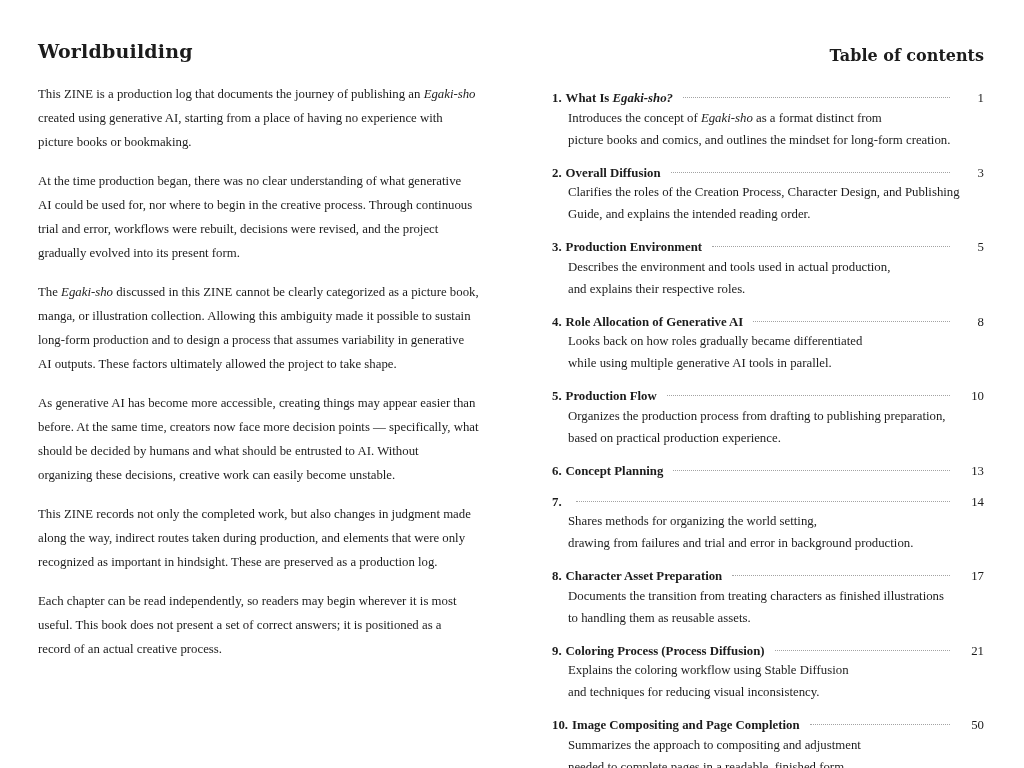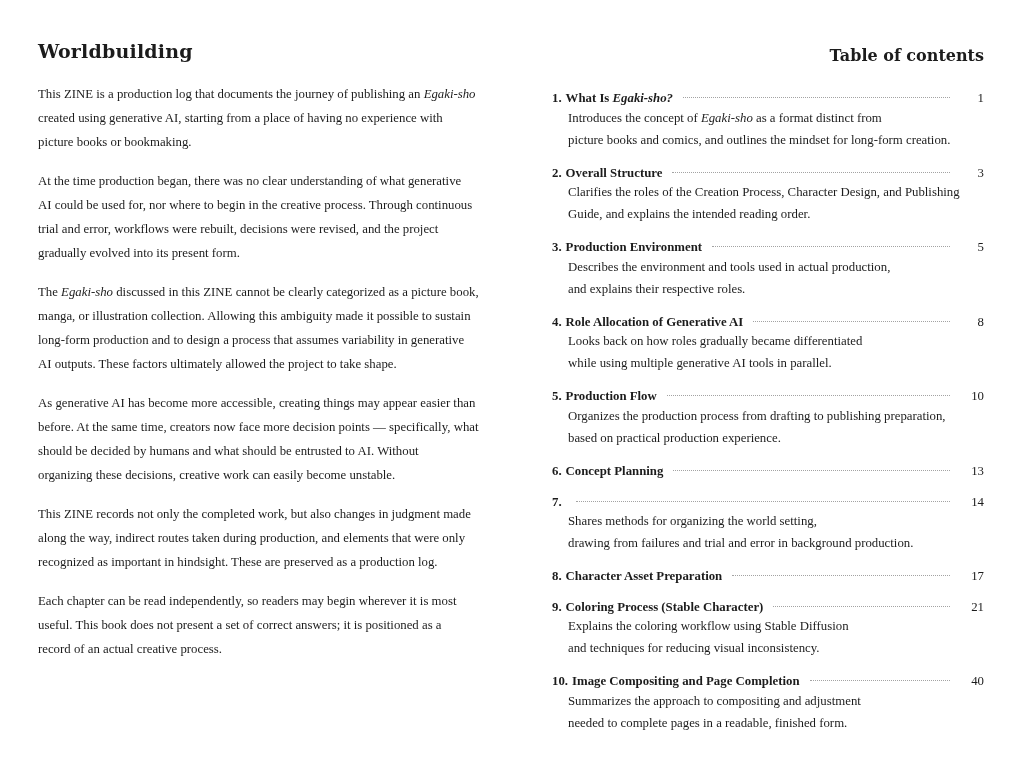--- a/index.html
+++ b/index.html
@@ -126,21 +126,21 @@
             <span class="toc-num">1.</span>
             <span class="toc-title">What Is <em>Egaki-sho?</em></span>
             <span class="toc-leader"></span>
             <span class="toc-page-num">1</span>
           </div>
           <div class="toc-desc">Introduces the concept of <em>Egaki-sho</em> as a format distinct from<br>picture books and comics, and outlines the mindset for long-form creation.</div>
         </li>
         <li class="toc-entry">
           <div class="toc-row">
             <span class="toc-num">2.</span>
-            <span class="toc-title">Overall Structure</span>
+            <span class="toc-title">Overall Diffusion</span>
             <span class="toc-leader"></span>
             <span class="toc-page-num">3</span>
           </div>
           <div class="toc-desc">Clarifies the roles of the Creation Process, Character Design, and Publishing<br>Guide, and explains the intended reading order.</div>
         </li>
         <li class="toc-entry">
           <div class="toc-row">
             <span class="toc-num">3.</span>
             <span class="toc-title">Production Environment</span>
             <span class="toc-leader"></span>
@@ -182,35 +182,36 @@
           </div>
           <div class="toc-desc">Shares methods for organizing the world setting,<br>drawing from failures and trial and error in background production.</div>
         </li>
         <li class="toc-entry">
           <div class="toc-row">
             <span class="toc-num">8.</span>
             <span class="toc-title">Character Asset Preparation</span>
             <span class="toc-leader"></span>
             <span class="toc-page-num">17</span>
           </div>
+          <div class="toc-desc">Documents the transition from treating characters as finished illustrations<br>to handling them as reusable assets.</div>
         </li>
         <li class="toc-entry">
           <div class="toc-row">
             <span class="toc-num">9.</span>
-            <span class="toc-title">Coloring Process (Stable Character)</span>
+            <span class="toc-title">Coloring Process (Process Diffusion)</span>
             <span class="toc-leader"></span>
             <span class="toc-page-num">21</span>
           </div>
           <div class="toc-desc">Explains the coloring workflow using Stable Diffusion<br>and techniques for reducing visual inconsistency.</div>
         </li>
         <li class="toc-entry">
           <div class="toc-row">
             <span class="toc-num">10.</span>
             <span class="toc-title">Image Compositing and Page Completion</span>
             <span class="toc-leader"></span>
-            <span class="toc-page-num">40</span>
+            <span class="toc-page-num">50</span>
           </div>
           <div class="toc-desc">Summarizes the approach to compositing and adjustment<br>needed to complete pages in a readable, finished form.</div>
         </li>
       </ol>
   </section>
 
 </div>
 
 </body></html>

